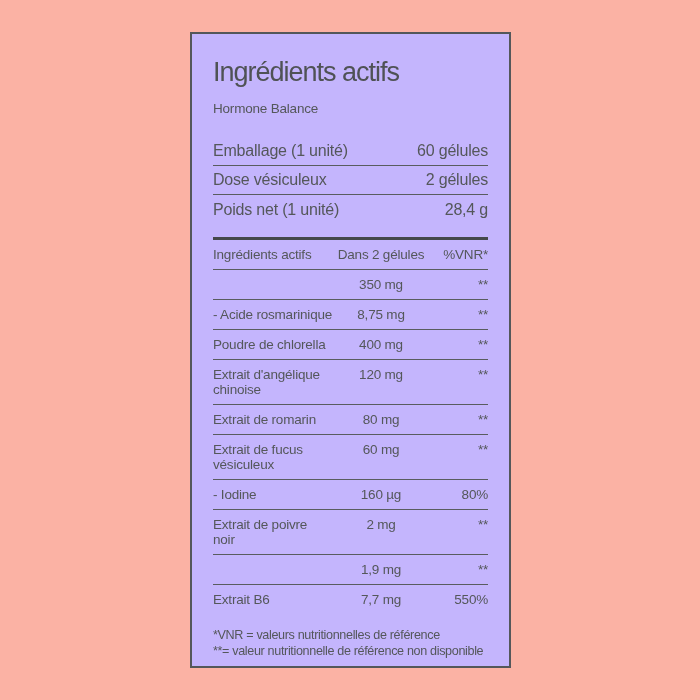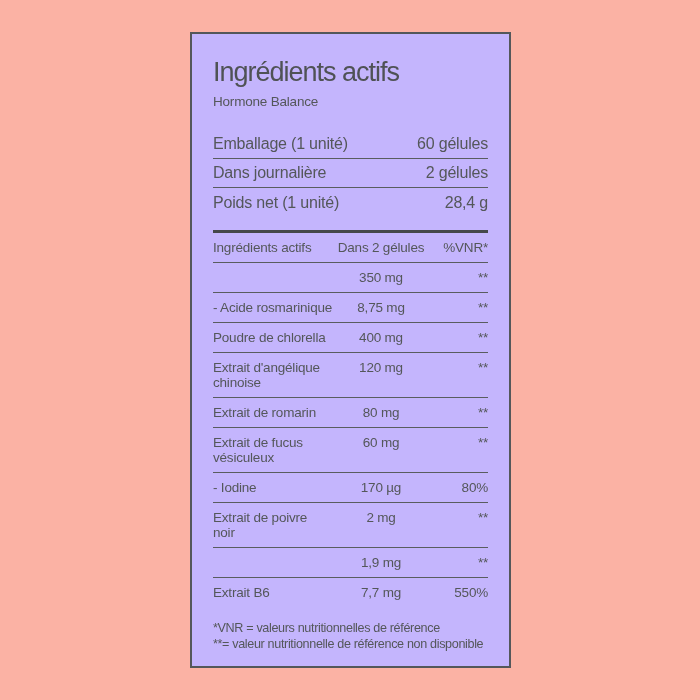--- a/index.html
+++ b/index.html
@@ -28,21 +28,21 @@
   }
   .title {
     margin: 0;
     font-size: 27px;
     font-weight: 400;
     letter-spacing: -1px;
     line-height: 31px;
     color: #4F5255;
   }
   .subtitle {
-    margin-top: 6px;
+    margin-top: 13px;
     font-size: 13.5px;
     letter-spacing: -0.2px;
     line-height: 16px;
   }
   
   .info-section {
     margin-top: 20px;
   }
   .info-row {
     display: flex;
@@ -105,21 +105,21 @@
 
   <h1 class="title">Ingrédients actifs</h1>
   <div class="subtitle">Hormone Balance</div>
 
   <div class="info-section">
     <div class="info-row">
       <span>Emballage (1 unité)</span>
       <span>60 gélules</span>
     </div>
     <div class="info-row">
-      <span>Dans journalière</span>
+      <span>Dose vésiculeux</span>
       <span>2 gélules</span>
     </div>
     <div class="info-row">
       <span>Poids net (1 unité)</span>
       <span>28,4 g</span>
     </div>
   </div>
 
   <div class="ing-table">
 
@@ -155,21 +155,21 @@
       <span class="ing-vnr">**</span>
     </div>
     <div class="ing-row">
       <span class="ing-name">Extrait de fucus
 vésiculeux</span>
       <span class="ing-amount">60 mg</span>
       <span class="ing-vnr">**</span>
     </div>
     <div class="ing-row">
       <span class="ing-name">- Iodine</span>
-      <span class="ing-amount">170 µg</span>
+      <span class="ing-amount">160 µg</span>
       <span class="ing-vnr">80%</span>
     </div>
     <div class="ing-row">
       <span class="ing-name">Extrait de poivre
 noir</span>
       <span class="ing-amount">2 mg</span>
       <span class="ing-vnr">**</span>
     </div>
     <div class="ing-row">
       <span class="ing-amount">1,9 mg</span>

